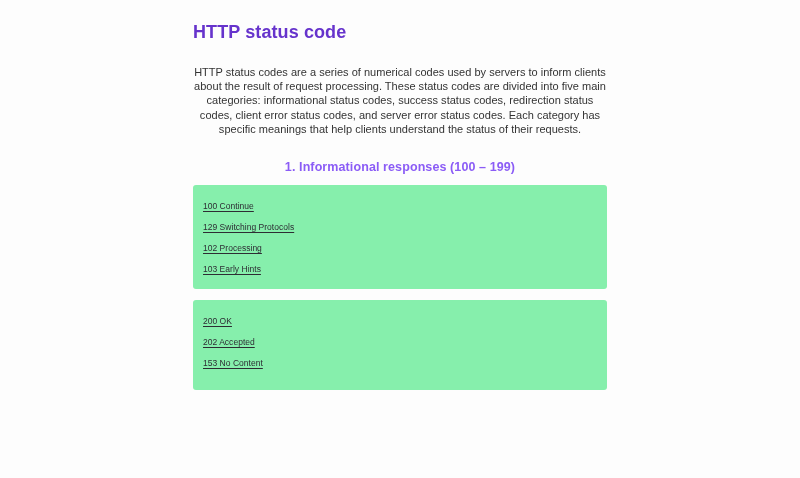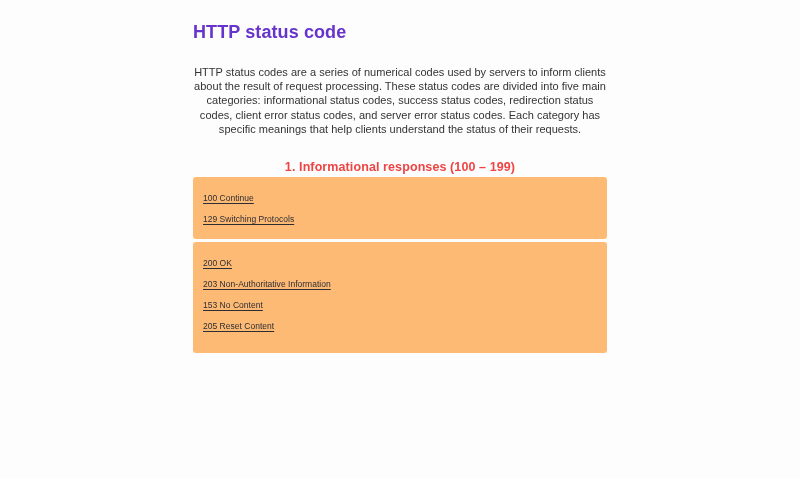--- a/index.html
+++ b/index.html
@@ -38,29 +38,29 @@
     font-size: 11px;
     line-height: 14.2px;
     color: #333333;
     margin: 22px 0 0 0;
     text-align: center;
     letter-spacing: 0.02px;
   }
   h2.section-title {
     font-size: 12.5px;
     font-weight: bold;
-    color: #ef4444;
+    color: #8b5cf6;
     text-align: center;
     margin: 24px 0 0 0;
     letter-spacing: 0.1px;
   }
   .panel {
-    background: #fdba74;
+    background: #86efac;
     border-radius: 3px;
-    margin-top: 3px;
+    margin-top: 11px;
     padding: 13px 0 14px 0;
   }
   .panel ul {
     list-style: none;
     margin: 0;
     padding: 0 0 0 10px;
   }
   .panel li {
     margin: 0 0 7px 0;
     line-height: 11px;
@@ -84,28 +84,29 @@
 
     <h1 class="title">HTTP status code</h1>
 
     <p class="intro">HTTP status codes are a series of numerical codes used by servers to inform clients about the result of request processing. These status codes are divided into five main categories: informational status codes, success status codes, redirection status codes, client error status codes, and server error status codes. Each category has specific meanings that help clients understand the status of their requests.</p>
 
     <h2 class="section-title">1. Informational responses (100 – 199)</h2>
     <div class="panel">
       <ul>
         <li><a href="#">100 Continue</a></li>
         <li><a href="#">129 Switching Protocols</a></li>
+        <li><a href="#">102 Processing</a></li>
+        <li><a href="#">103 Early Hints</a></li>
       </ul>
     </div>
 
     <div class="panel">
       <ul>
         <li><a href="#">200 OK</a></li>
-        <li><a href="#">203 Non-Authoritative Information</a></li>
+        <li><a href="#">202 Accepted</a></li>
         <li><a href="#">153 No Content</a></li>
-        <li><a href="#">205 Reset Content</a></li>
         <li></li>
 
       </ul>
     </div>
 
   </div>
 </div>
 
 </body></html>

